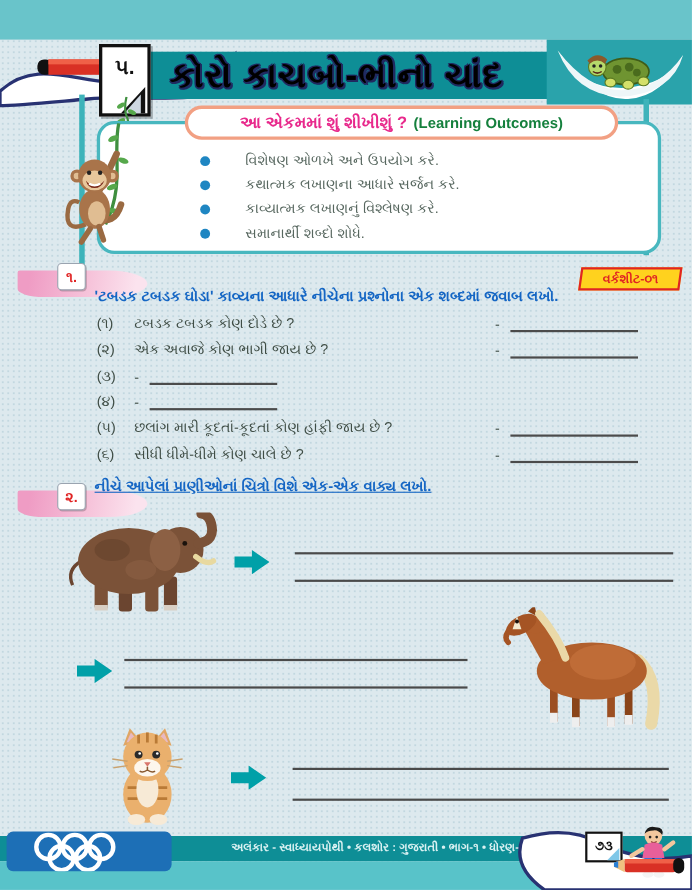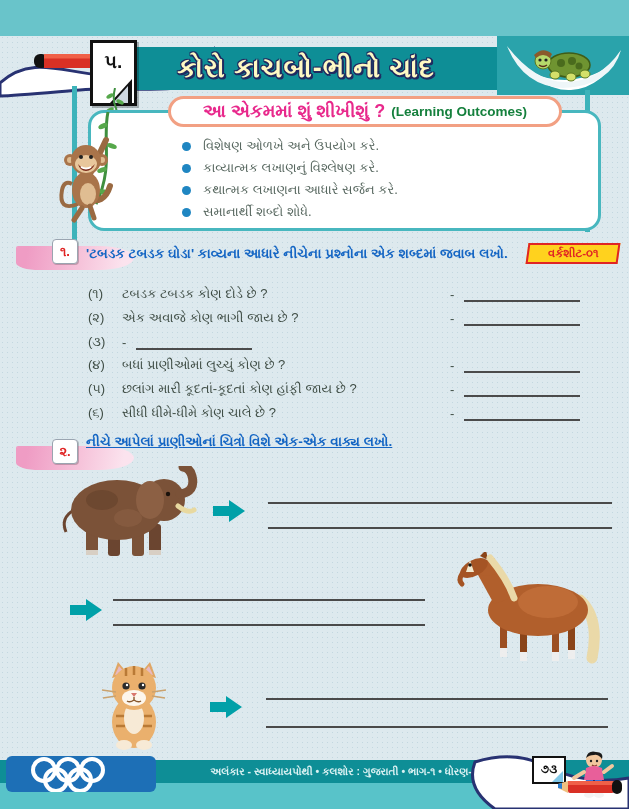--- a/index.html
+++ b/index.html
@@ -8,21 +8,21 @@
   #page {
     position:relative; width:629px; height:809px; overflow:hidden;
     background-color:#dde9ee;
     background-image:radial-gradient(#c2d7e0 0.8px, transparent 0.9px);
     background-size:5px 5px;
   }
   
   .top-strip { position:absolute; left:0; top:0; width:629px; height:36px; background:#69c4ca; }
   .header-band { position:absolute; left:112px; top:47px; width:388px; height:43px; background:#0e8e96; display:flex; align-items:center; justify-content:center; }
   .chapter-title {
-    color:#fef9c3; font-size:27px; font-weight:bold; letter-spacing:1px;
+    color:#000000; font-size:32px; font-weight:bold; letter-spacing:1px;
     text-shadow:2px 2px 0 #202a60,-1px -1px 0 #202a60,1px -1px 0 #202a60,-1px 1px 0 #202a60,2px 0 0 #202a60,0 2px 0 #202a60;
   }
   .turtle-block { position:absolute; left:497px; top:36px; width:132px; height:59px; background:#2aa3ab; }
   .turtle-block svg { position:absolute; left:2px; top:2px; }
   .wave-svg { position:absolute; left:0; top:38px; }
   .pencil-svg { position:absolute; left:32px; top:50px; }
   .chapter-card {
     position:absolute; left:90px; top:40px; width:47px; height:66px; background:#fff;
     border:3px solid #111; box-shadow:2px 2px 0 rgba(0,0,0,.25);
   }
@@ -33,24 +33,24 @@
   .vline { position:absolute; width:5px; background:#3db3ba; }
   .vline-left { left:72px; top:86px; height:164px; }
   .vline-right { left:585px; top:90px; height:142px; }
 
   
   .lo-box { position:absolute; left:88px; top:110px; width:513px; height:121px; background:#fff; border:3px solid #48b7bf; border-radius:16px; }
   .lo-pill {
     position:absolute; left:168px; top:96px; width:394px; height:31px; background:#fff;
     border:3px solid #f2a083; border-radius:22px; display:flex; align-items:center; justify-content:center; gap:6px;
   }
-  .lo-title-gu { color:#e8298c; font-weight:bold; font-size:18px; }
+  .lo-title-gu { color:#e8298c; font-weight:bold; font-size:15px; }
   .lo-title-en { color:#15803d; font-weight:bold; font-size:13.5px; }
   .lo-list { position:absolute; left:182px; top:135px; list-style:none; }
-  .lo-list li { display:flex; align-items:center; height:22px; }
+  .lo-list li { display:flex; align-items:center; height:22px;gap:20px; }
   .lo-dot { width:9px; height:9px; border-radius:50%; background:#1f86c2; margin-right:12px; flex:none; }
   .lo-text { font-size:13px; color:#57675f; }
   .monkey-svg { position:absolute; left:48px; top:112px; }
 
   
   .swoosh { position:absolute; width:118px; height:24px; background:linear-gradient(100deg,#ef9cc4 10%,#f6c3da 55%,#fbe3ee 90%); border-radius:4px 60% 60% 40%/4px 100% 100% 60%; }
   .num-badge {
     position:absolute; width:26px; height:25px; background:#fff; border:1.5px solid #9aa4b0; border-radius:4px;
     box-shadow:1px 1px 0 rgba(0,0,0,.2); display:flex; align-items:center; justify-content:center;
     color:#e02424; font-weight:bold; font-size:13px;
@@ -148,25 +148,25 @@
     <span class="lo-title-gu">આ એકમમાં શું શીખીશું ?</span>
     <span class="lo-title-en">(Learning Outcomes)</span>
   </div>
   <ul class="lo-list">
     <li>
         <span class="lo-dot"></span>
         <span class="lo-text">વિશેષણ ઓળખે અને ઉપયોગ કરે.</span>
       </li>
     <li>
         <span class="lo-dot"></span>
-        <span class="lo-text">કાવ્યાત્મક લખાણનું વિશ્લેષણ કરે.</span>
+        <span class="lo-text">કથાત્મક લખાણના આધારે સર્જન કરે.</span>
       </li>
     <li>
         <span class="lo-dot"></span>
-        <span class="lo-text">કથાત્મક લખાણના આધારે સર્જન કરે.</span>
+        <span class="lo-text">કાવ્યાત્મક લખાણનું વિશ્લેષણ કરે.</span>
       </li>
     <li>
         <span class="lo-dot"></span>
         <span class="lo-text">સમાનાર્થી શબ્દો શોધે.</span>
       </li>
   </ul>
 
   <svg class="monkey-svg" width="92" height="118" viewBox="0 0 92 118">
     <path d="M60,0 C54,28 66,55 48,92" stroke="#3f8f3f" stroke-width="3" fill="none"></path>
     <ellipse cx="55" cy="14" rx="5" ry="2.5" fill="#56a84b" transform="rotate(-25 55 14)"></ellipse>
@@ -188,21 +188,21 @@
       <circle cx="43" cy="45" r="2" fill="#222"></circle>
     <path d="M30,52 Q38,62 47,52 Q44,59 38,59 Q32,59 30,52 Z" fill="#7a2a1a"></path>
     <path d="M33,55 Q38,58 43,55" stroke="#fff" stroke-width="2" fill="none"></path>
     <path d="M26,108 L34,96 M46,106 L42,94" stroke="#9a6a42" stroke-width="5" stroke-linecap="round"></path>
   </svg>
 
   <div class="swoosh" style="left:16px; top:246px;"></div>
   <div class="num-badge" style="left:52px; top:239px;">
     <span>૧.</span>
   </div>
-  <div class="sec-heading" style="left:86px; top:246px;">'ટબડક ટબડક ઘોડા' કાવ્યના આધારે નીચેના પ્રશ્નોના એક શબ્દમાં જવાબ લખો.</div>
+  <div class="sec-heading" style="left:86px; top:262px;">'ટબડક ટબડક ઘોડા' કાવ્યના આધારે નીચેના પ્રશ્નોના એક શબ્દમાં જવાબ લખો.</div>
   <div class="ws-badge">
     <span>વર્કશીટ-૦૧</span>
   </div>
 
   <div class="q-row" style="top:282px;">
     <span class="q-num">(૧)</span>
     <span class="q-text">ટબડક ટબડક કોણ દોડે છે ?</span>
     <span class="q-dash">-</span>
     <span class="q-line"></span>
   </div>
@@ -212,21 +212,20 @@
     <span class="q-dash">-</span>
     <span class="q-line"></span>
   </div>
   <div class="q-row" style="top:330px;">
     <span class="q-num">(૩)</span>
     <span class="q-dash">-</span>
     <span class="q-line"></span>
   </div>
   <div class="q-row" style="top:353px;">
     <span class="q-num">(૪)</span>
-    <span class="q-text">બધાં પ્રાણીઓમાં લુચ્ચું કોણ છે ?</span>
     <span class="q-dash">-</span>
     <span class="q-line"></span>
   </div>
   <div class="q-row" style="top:377px;">
     <span class="q-num">(૫)</span>
     <span class="q-text">છલાંગ મારી કૂદતાં-કૂદતાં કોણ હાંફી જાય છે ?</span>
     <span class="q-dash">-</span>
     <span class="q-line"></span>
   </div>
   <div class="q-row" style="top:401px;">

